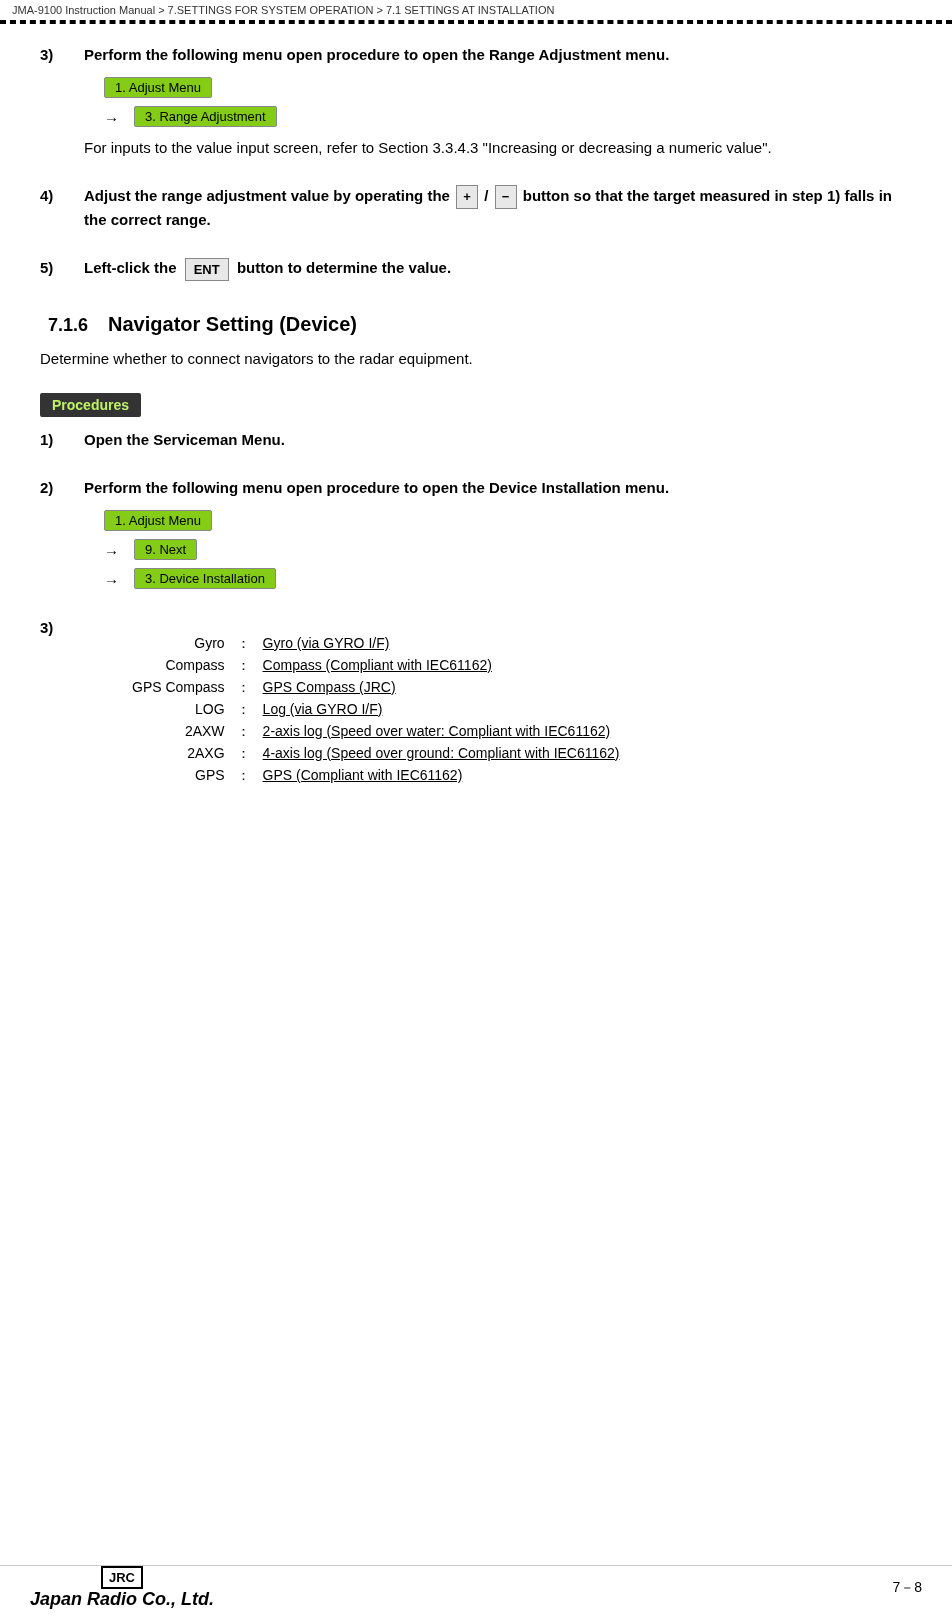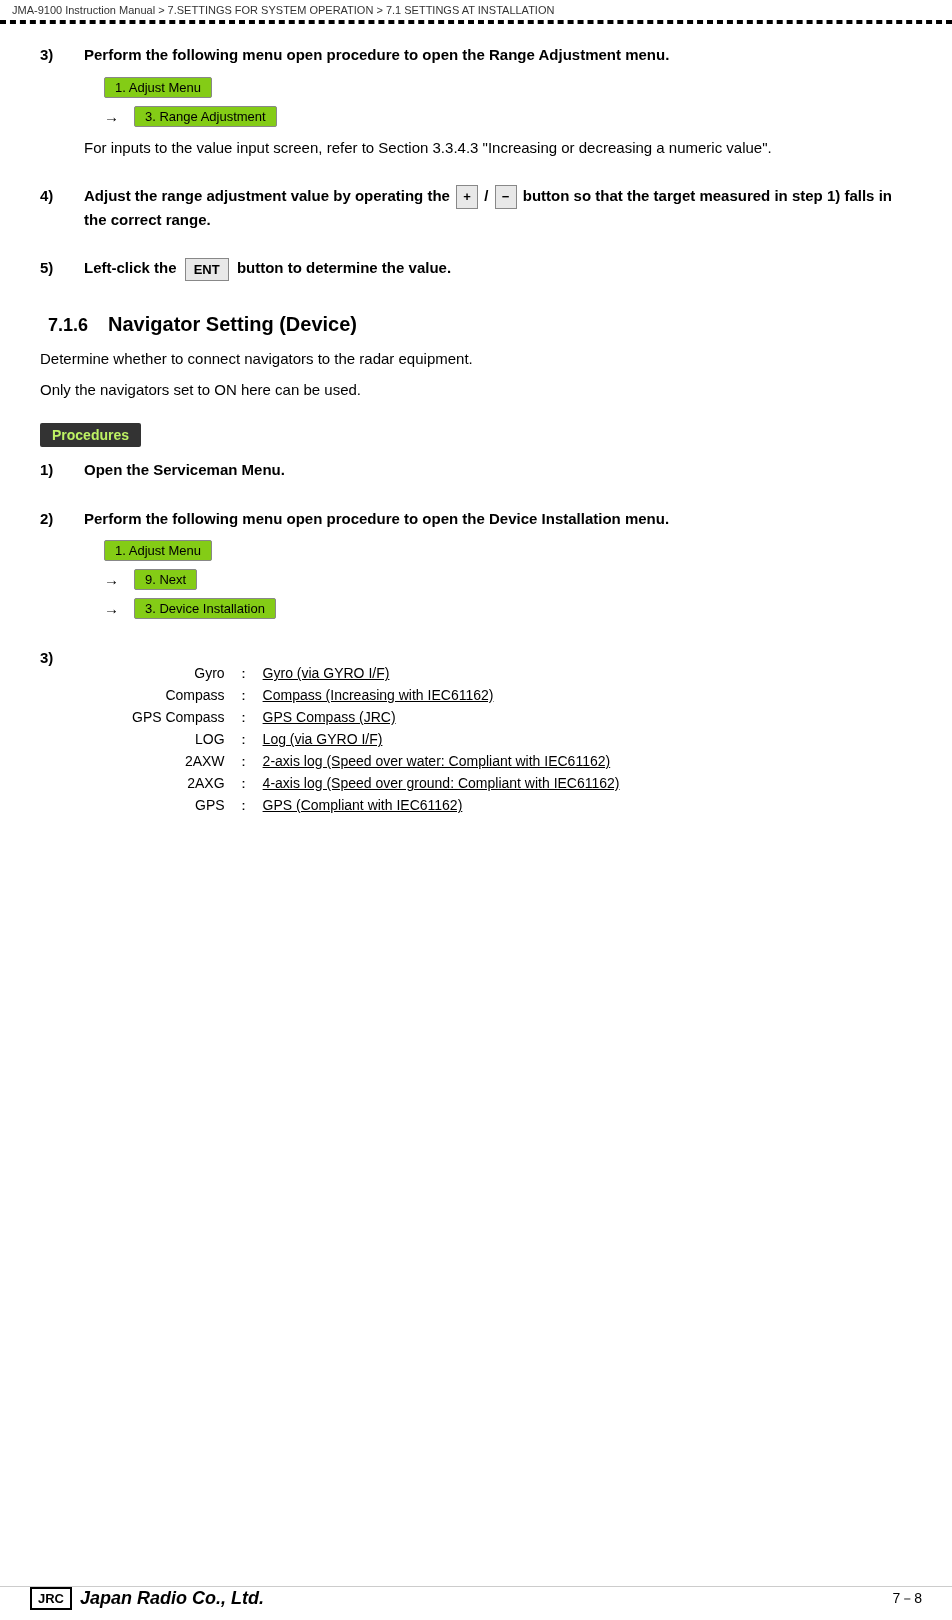--- a/index.html
+++ b/index.html
@@ -207,21 +207,21 @@
       display: flex;
       align-items: center;
       justify-content: space-between;
       padding: 0 30px;
       border-top: 1px solid #ccc;
     }
 
     .footer-logo {
       display: flex;
       align-items: center;
-      gap: 8px;
+      flex-direction: column;
     }
 
     .jrc-box {
       border: 2px solid #000;
       padding: 2px 6px;
       font-size: 13px;
       font-weight: bold;
     }
 
     .footer-company {
@@ -285,21 +285,20 @@
       </p>
     </div>
   </div>
 
   
   <div class="section-heading">
     <span class="section-num">7.1.6</span>
     <span class="section-title">Navigator Setting  (Device)</span>
   </div>
   <p class="section-desc">Determine whether to connect navigators to the radar equipment.</p>
-  <p class="section-desc">Only the navigators set to ON here can be used.</p>
 
   
   <div class="procedures-badge">Procedures</div>
 
   
   <div class="step">
     <div class="step-num">1)</div>
     <div class="step-body">
       <p class="bold-text">Open the Serviceman Menu.</p>
     </div>
@@ -334,21 +333,21 @@
       <table class="nav-table">
         <tbody id="nav-table-body">
         <tr>
       <td class="label-col">Gyro</td>
       <td class="colon-col">：</td>
       <td class="desc-col">Gyro (via GYRO I/F)</td>
     </tr>
             <tr>
       <td class="label-col">Compass</td>
       <td class="colon-col">：</td>
-      <td class="desc-col">Compass (Increasing with IEC61162)</td>
+      <td class="desc-col">Compass (Compliant with IEC61162)</td>
     </tr>
             <tr>
       <td class="label-col">GPS Compass</td>
       <td class="colon-col">：</td>
       <td class="desc-col">GPS Compass (JRC)</td>
     </tr>
             <tr>
       <td class="label-col">LOG</td>
       <td class="colon-col">：</td>
       <td class="desc-col">Log (via GYRO I/F)</td>

